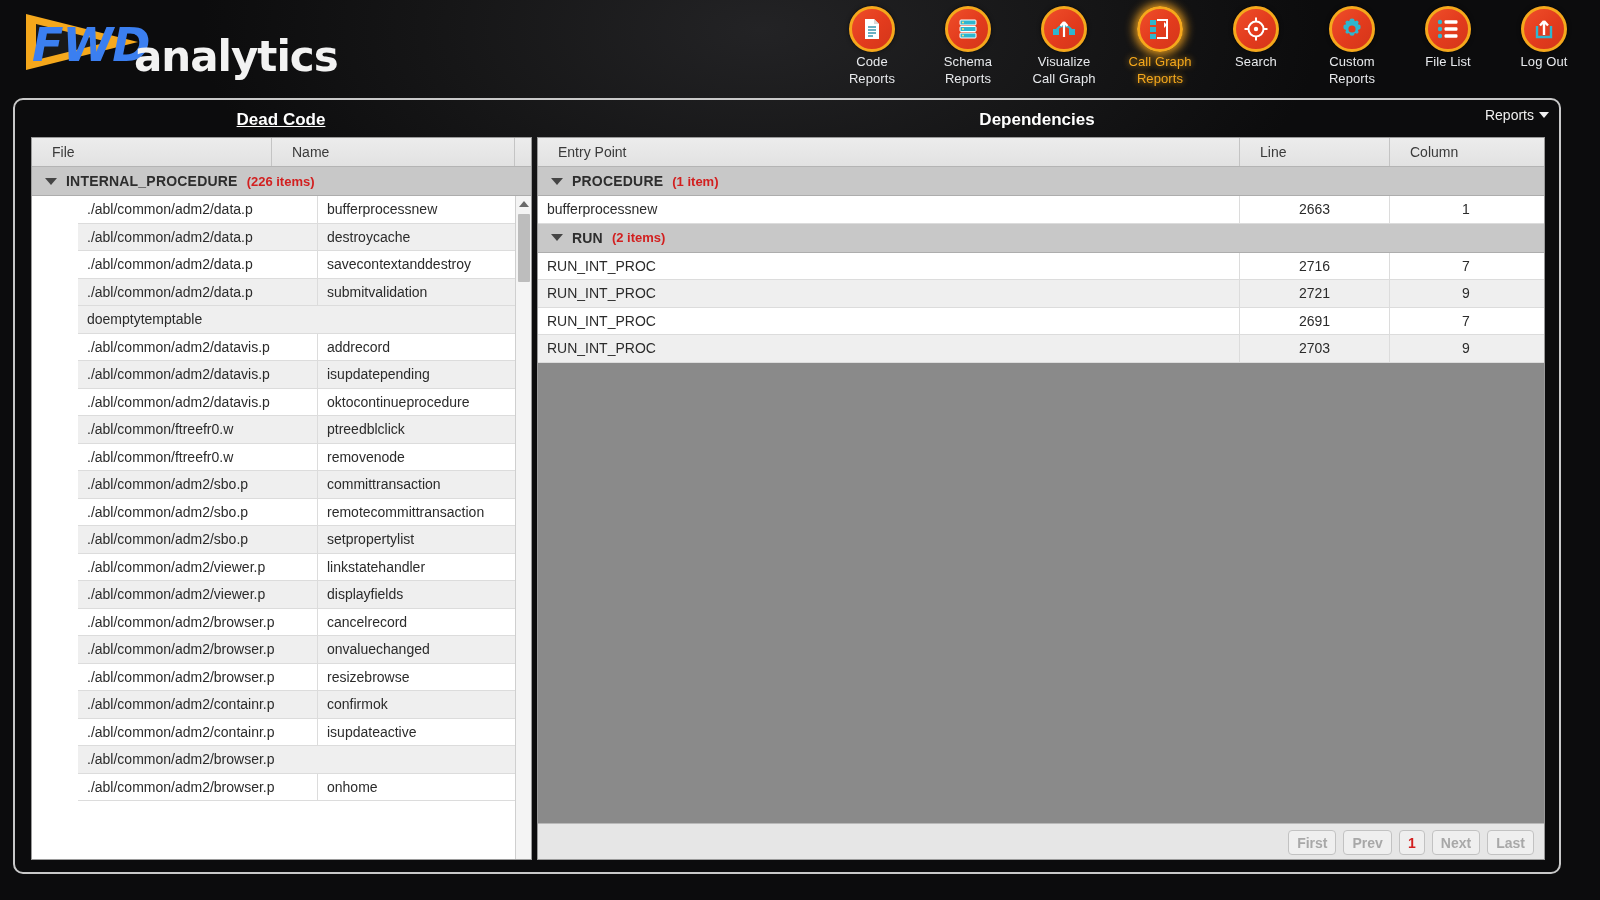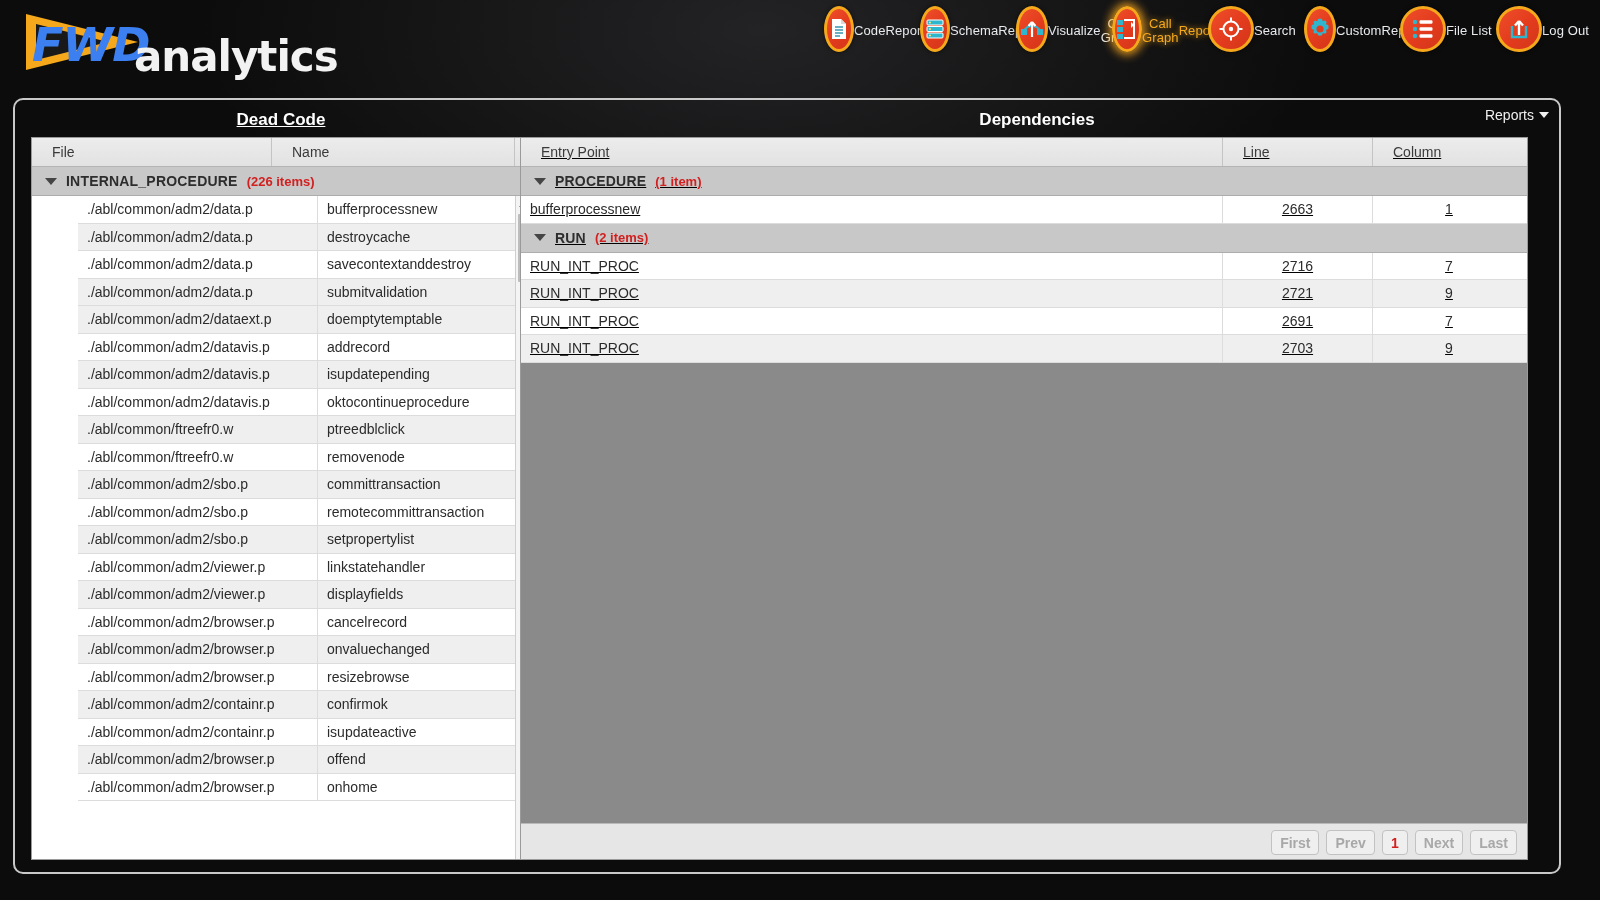--- a/index.html
+++ b/index.html
@@ -52,22 +52,22 @@
     font-size: 42px; font-weight: bold; color: #f2f2f2;
     font-family: "DejaVu Sans", sans-serif;
     letter-spacing: -1px;
   }
   #nav {
     position: absolute; right: 8px; top: 6px;
     display: flex; align-items: flex-start; gap: 0px;
   }
   .navitem {
     width: 96px;
-    display: flex; flex-direction: row; align-items: center;
-    cursor: pointer; text-decoration: none;
+    display: flex; flex-direction: column; align-items: center;
+    cursor: pointer; text-decoration: none; justify-content: flex-end;
   }
   .navicon {
     width: 46px; height: 46px; border-radius: 50%;
     background: linear-gradient(135deg,#ef4e2a 0%,#e23b1d 55%,#d4361a 100%);
     border: 3px solid #f5a81c;
     display: flex; align-items: center; justify-content: center;
     position: relative;
     box-shadow: 0 0 4px rgba(0,0,0,.6);
   }
   .navitem.active .navicon {
@@ -114,21 +114,21 @@
   #right-title { left: 522px; width: 1000px; }
 
   
   .grid {
     position: absolute;
     background: #fff;
     border: 1px solid #9a9a9a;
     overflow: hidden;
   }
   #left-grid  { left: 16px;  top: 37px; width: 501px; height: 723px; }
-  #right-grid { left: 505px; top: 37px; width: 1008px; height: 723px; text-decoration: underline; }
+  #right-grid { left: 522px; top: 37px; width: 1008px; height: 723px; }
 
   .ghead {
     display: flex;
     height: 29px;
     background: linear-gradient(#ececec,#e2e2e2);
     border-bottom: 1px solid #b4b4b4;
   }
   .ghead .hc {
     font-size: 14px; color: #3a3a3a;
     display: flex; align-items: center;
@@ -401,21 +401,20 @@
             </div>
             <div class="grow">
               <div class="cell c-file">./abl/common/adm2/data.p</div>
               <div class="cell c-name">savecontextanddestroy</div>
             </div>
             <div class="grow alt">
               <div class="cell c-file">./abl/common/adm2/data.p</div>
               <div class="cell c-name">submitvalidation</div>
             </div>
             <div class="grow alt">
-              <div class="cell c-file">./abl/common/adm2/dataext.p</div>
               <div class="cell c-name">doemptytemptable</div>
             </div>
             <div class="grow">
               <div class="cell c-file">./abl/common/adm2/datavis.p</div>
               <div class="cell c-name">addrecord</div>
             </div>
             <div class="grow alt">
               <div class="cell c-file">./abl/common/adm2/datavis.p</div>
               <div class="cell c-name">isupdatepending</div>
             </div>
@@ -466,21 +465,20 @@
             <div class="grow alt">
               <div class="cell c-file">./abl/common/adm2/containr.p</div>
               <div class="cell c-name">confirmok</div>
             </div>
             <div class="grow">
               <div class="cell c-file">./abl/common/adm2/containr.p</div>
               <div class="cell c-name">isupdateactive</div>
             </div>
             <div class="grow alt">
               <div class="cell c-file">./abl/common/adm2/browser.p</div>
-              <div class="cell c-name">offend</div>
             </div>
             <div class="grow">
               <div class="cell c-file">./abl/common/adm2/browser.p</div>
               <div class="cell c-name">onhome</div>
             </div>
           </div>
         <div class="vscroll">
           <div class="arrow up">
               <span class="sb-up"></span>
             </div>

